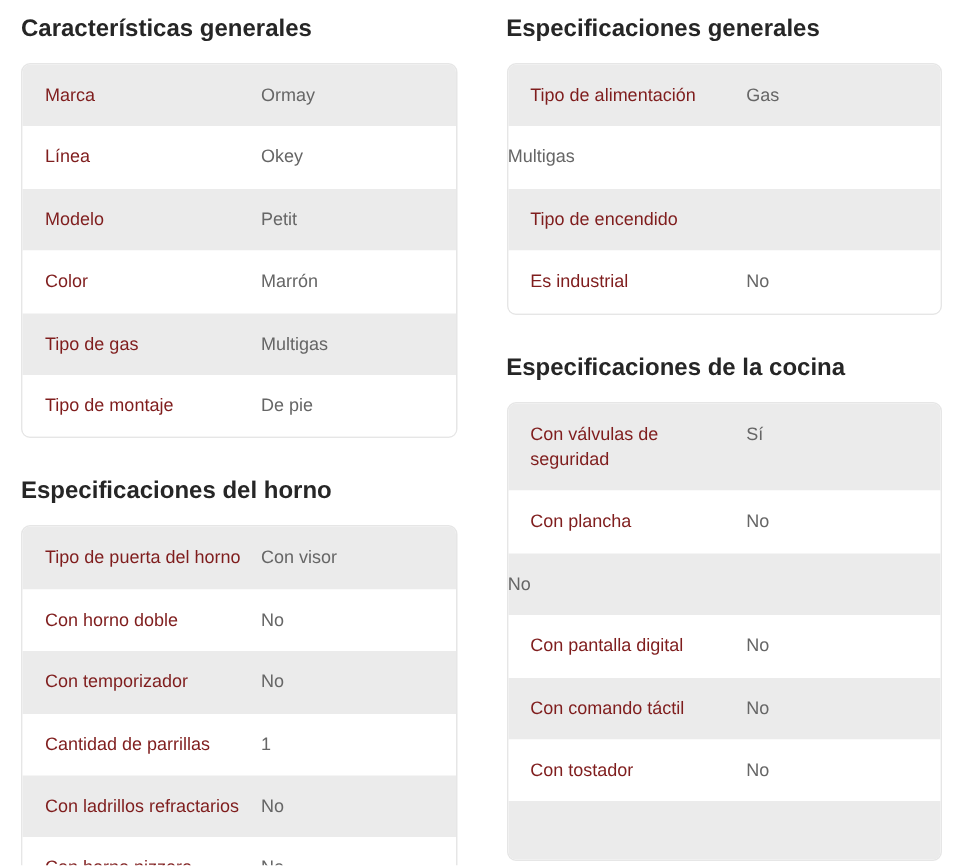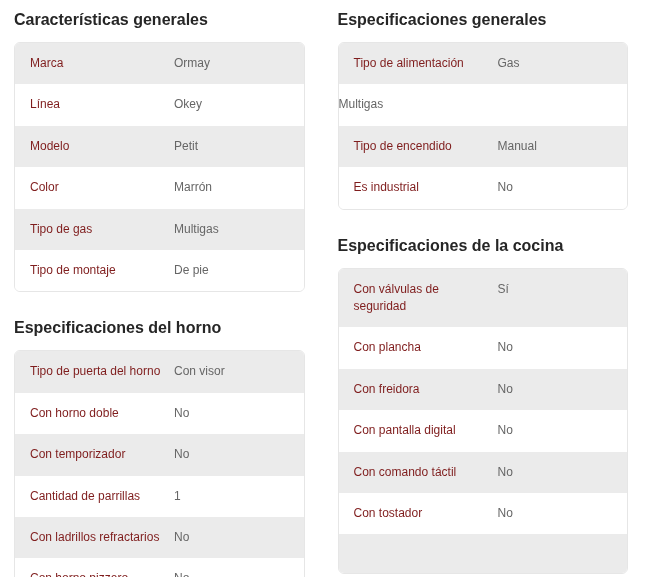--- a/index.html
+++ b/index.html
@@ -139,42 +139,40 @@
       <div class="spec-table">
           <div class="spec-row">
             <div class="spec-label">Tipo de alimentación</div>
             <div class="spec-value">Gas</div>
           </div>
           <div class="spec-row">
             <div class="spec-value">Multigas</div>
           </div>
           <div class="spec-row">
             <div class="spec-label">Tipo de encendido</div>
-            <div class="spec-value">Manual</div>
           </div>
           <div class="spec-row">
             <div class="spec-label">Es industrial</div>
             <div class="spec-value">No</div>
           </div>
         </div>
     </section>
 
     <section class="spec-section">
       <h2 class="section-title">Especificaciones de la cocina</h2>
       <div class="spec-table">
           <div class="spec-row">
             <div class="spec-label">Con válvulas de seguridad</div>
             <div class="spec-value">Sí</div>
           </div>
           <div class="spec-row">
             <div class="spec-label">Con plancha</div>
             <div class="spec-value">No</div>
           </div>
           <div class="spec-row">
-            <div class="spec-label">Con freidora</div>
             <div class="spec-value">No</div>
           </div>
           <div class="spec-row">
             <div class="spec-label">Con pantalla digital</div>
             <div class="spec-value">No</div>
           </div>
           <div class="spec-row">
             <div class="spec-label">Con comando táctil</div>
             <div class="spec-value">No</div>
           </div>

